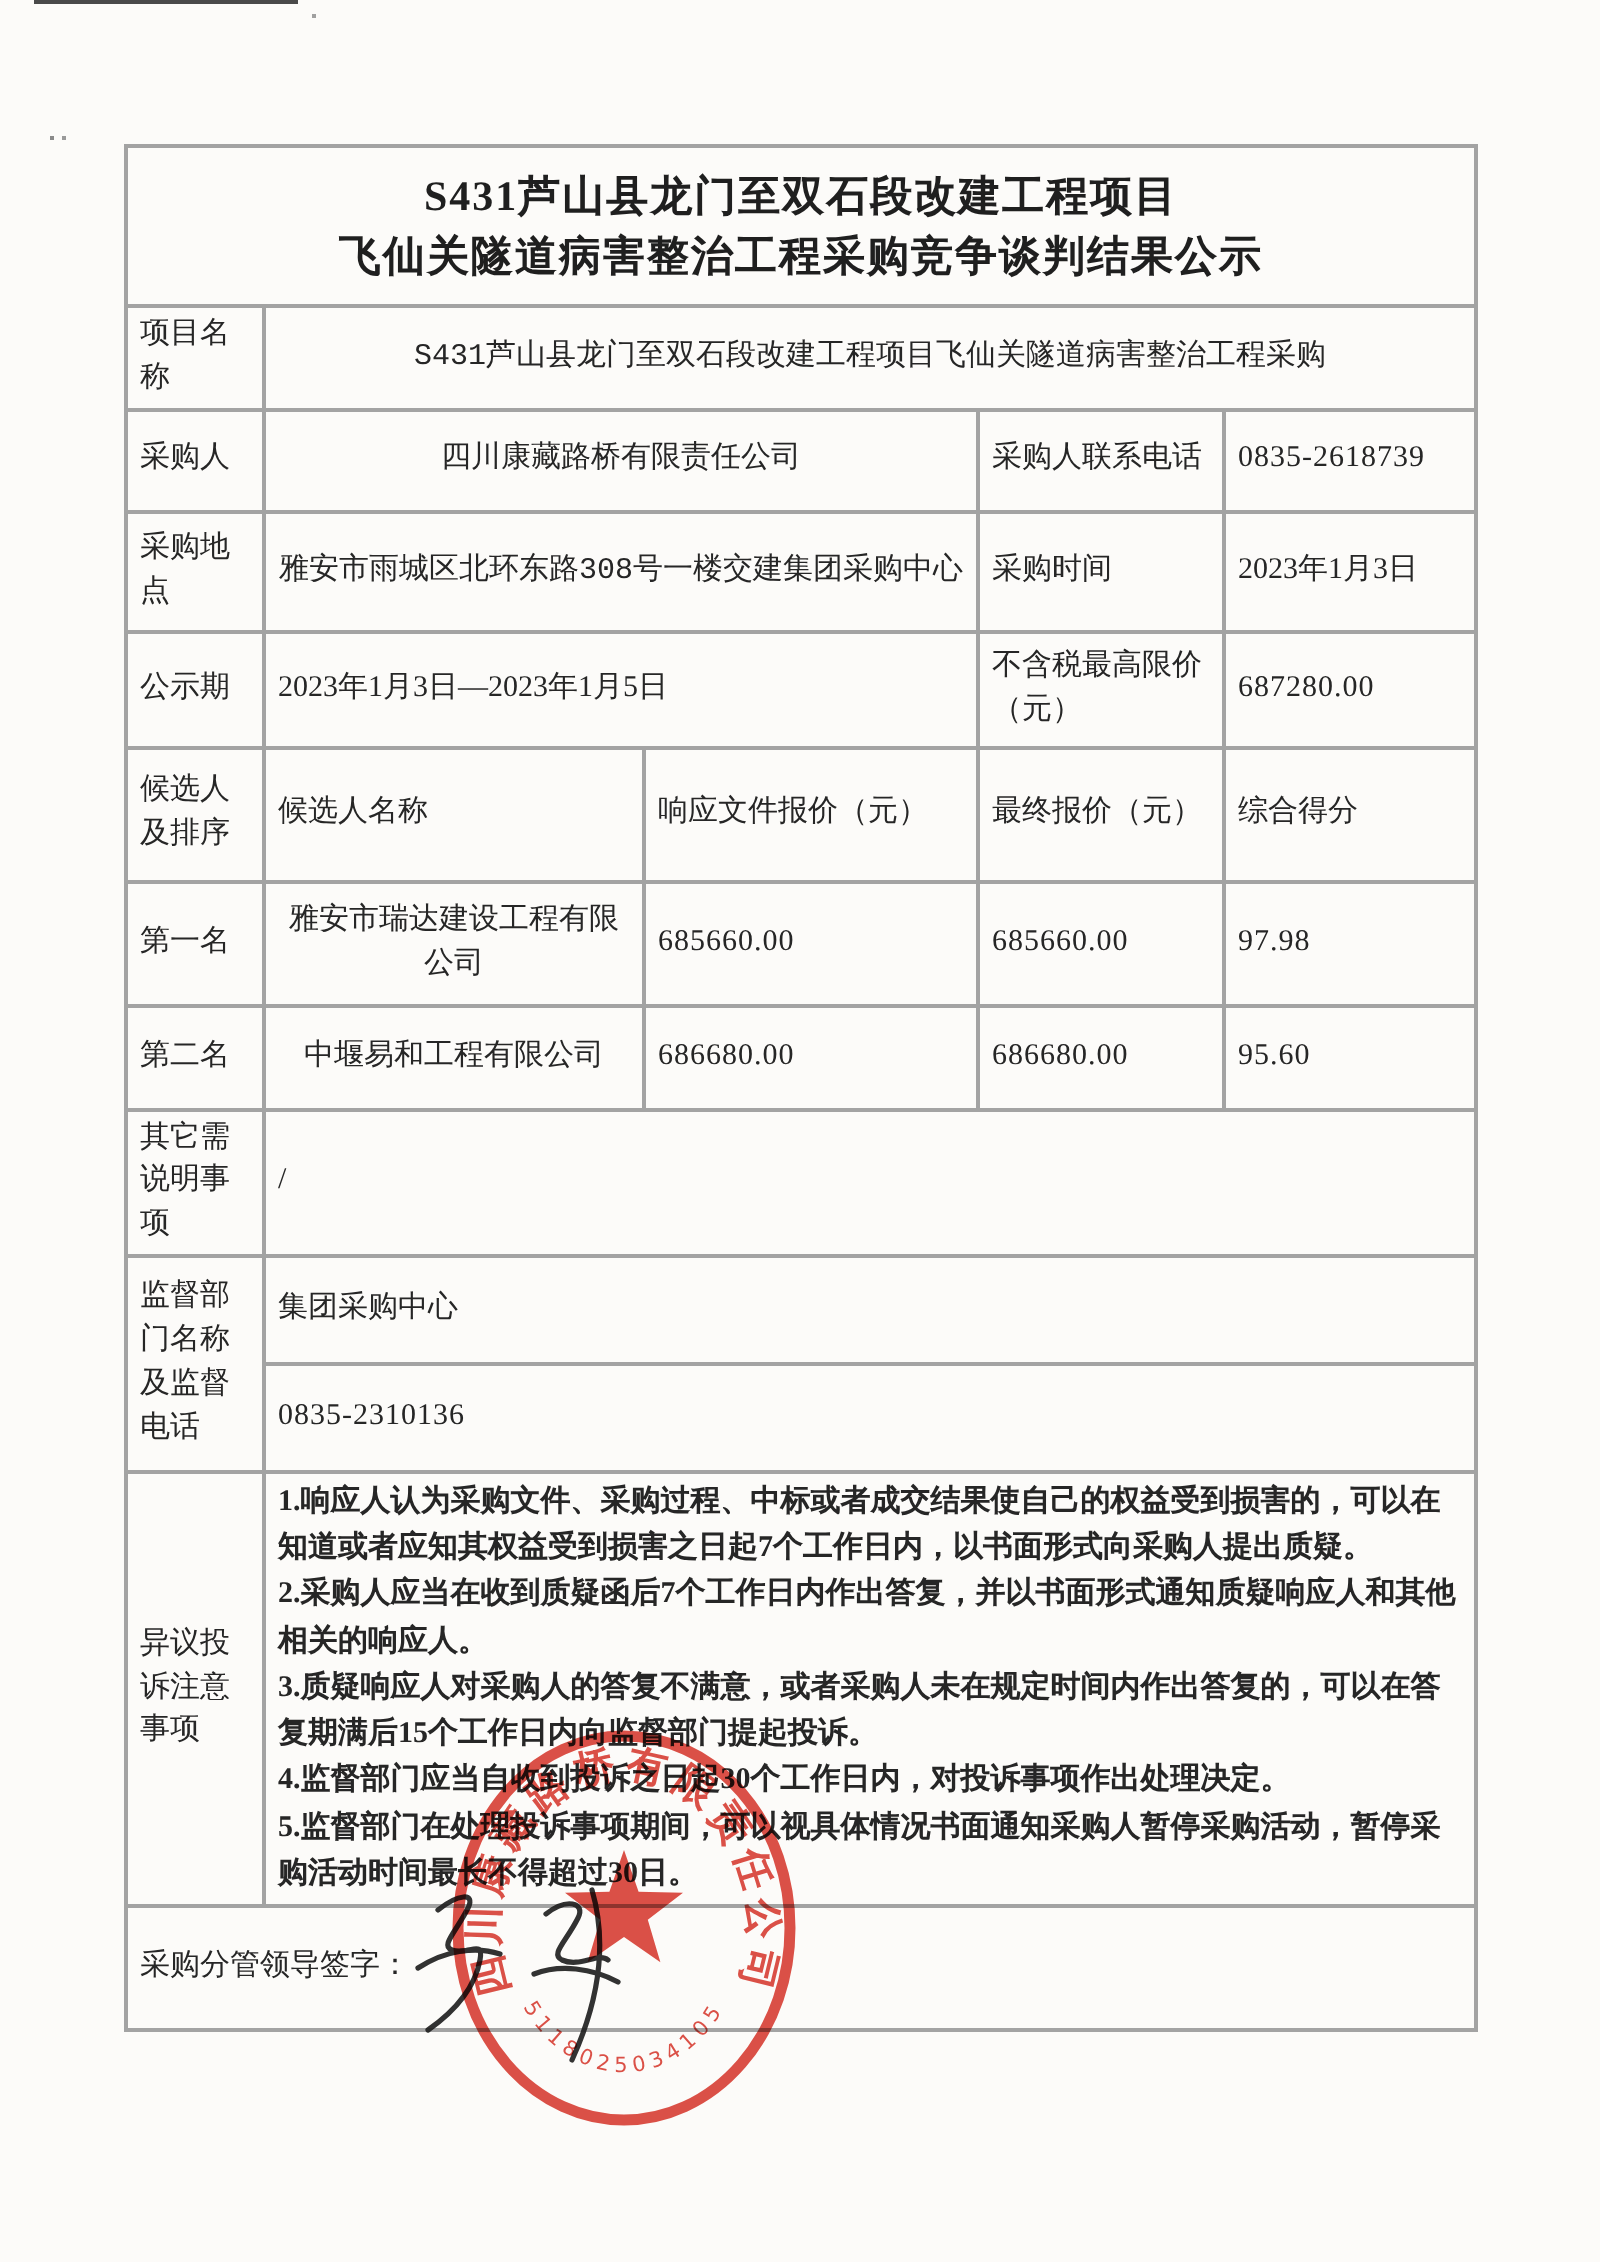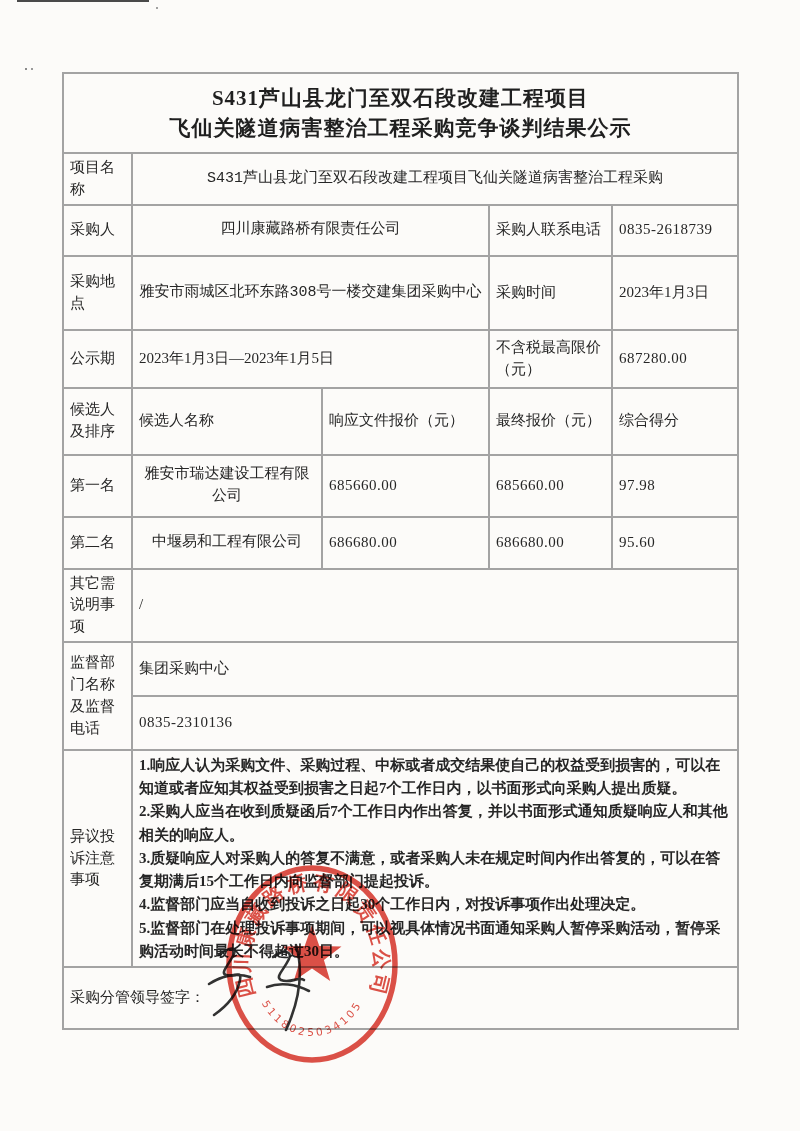--- a/index.html
+++ b/index.html
@@ -100,21 +100,21 @@
       <td colspan="4" class="lft">S431芦山县龙门至双石段改建工程项目飞仙关隧道病害整治工程采购</td>
     </tr>
 
     <tr style="height:51px">
       <td class="lbl">采购人</td>
       <td colspan="2" class="lft">四川康藏路桥有限责任公司</td>
       <td class="ctr">采购人联系电话</td>
       <td class="ctr num">0835-2618739</td>
     </tr>
 
-    <tr style="height:74px">
+    <tr style="height:60px">
       <td class="lbl">采购地点</td>
       <td colspan="2" class="lft">雅安市雨城区北环东路308号一楼交建集团采购中心</td>
       <td class="ctr">采购时间</td>
       <td class="ctr">2023年1月3日</td>
     </tr>
 
     <tr style="height:58px">
       <td class="lbl">公示期</td>
       <td colspan="2" class="ctr">2023年1月3日—2023年1月5日</td>
       <td class="ctr">不含税最高限价（元）</td>

